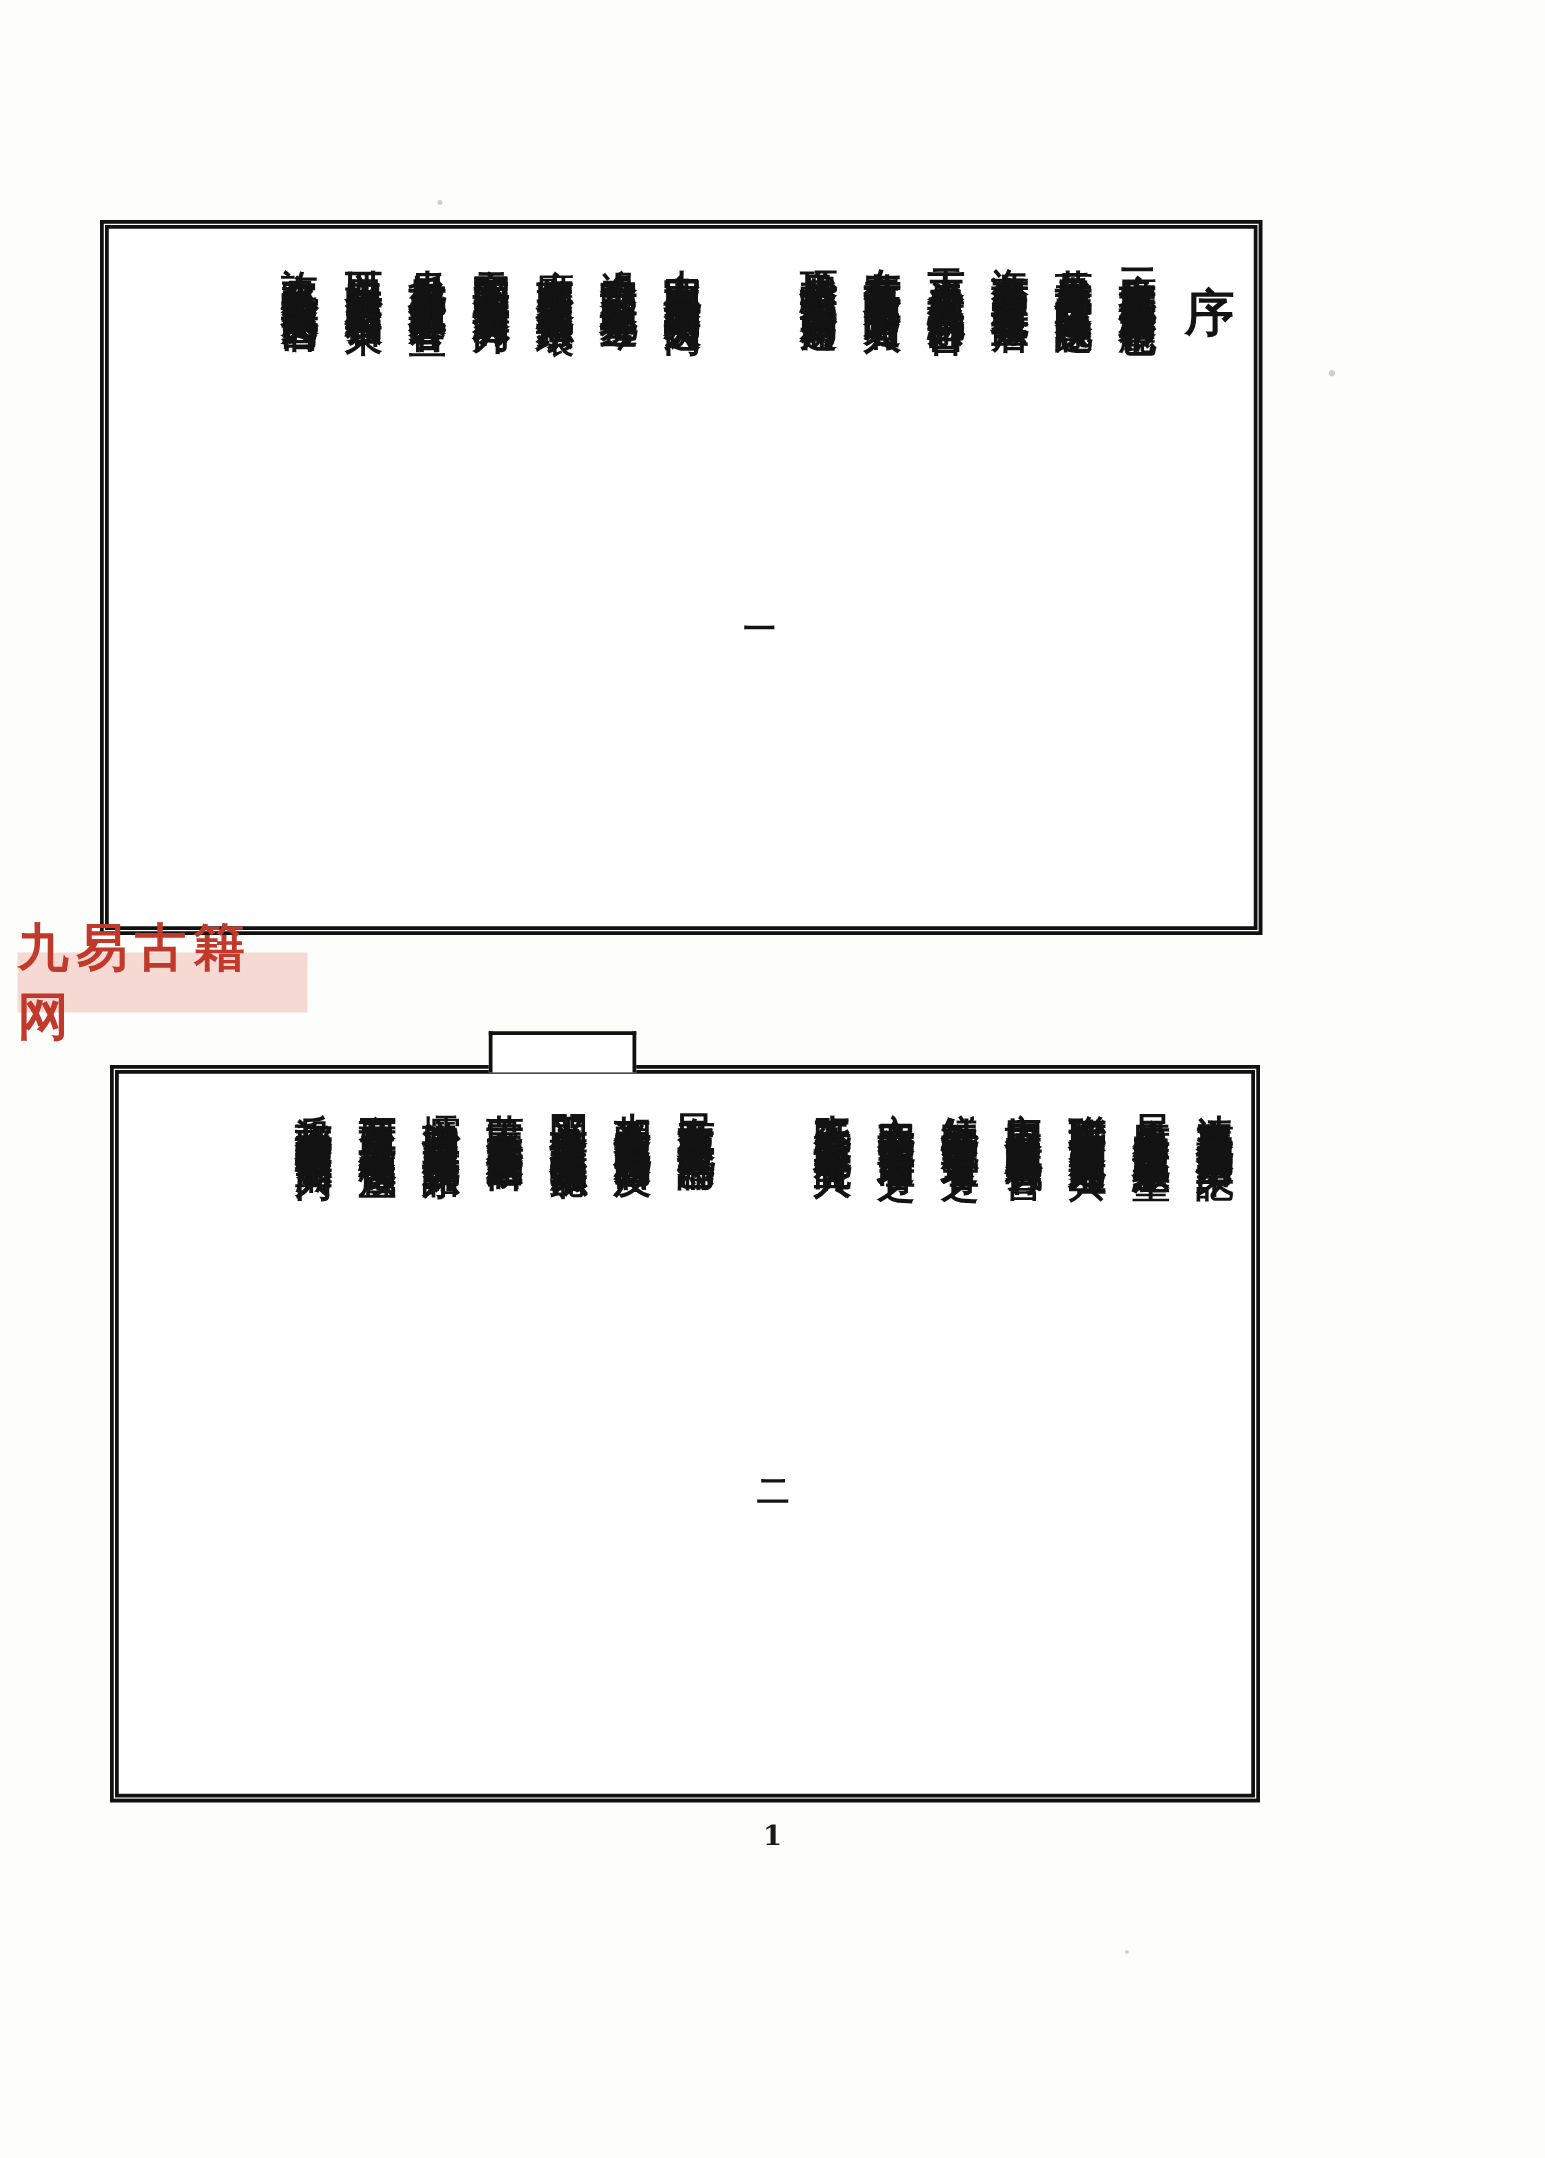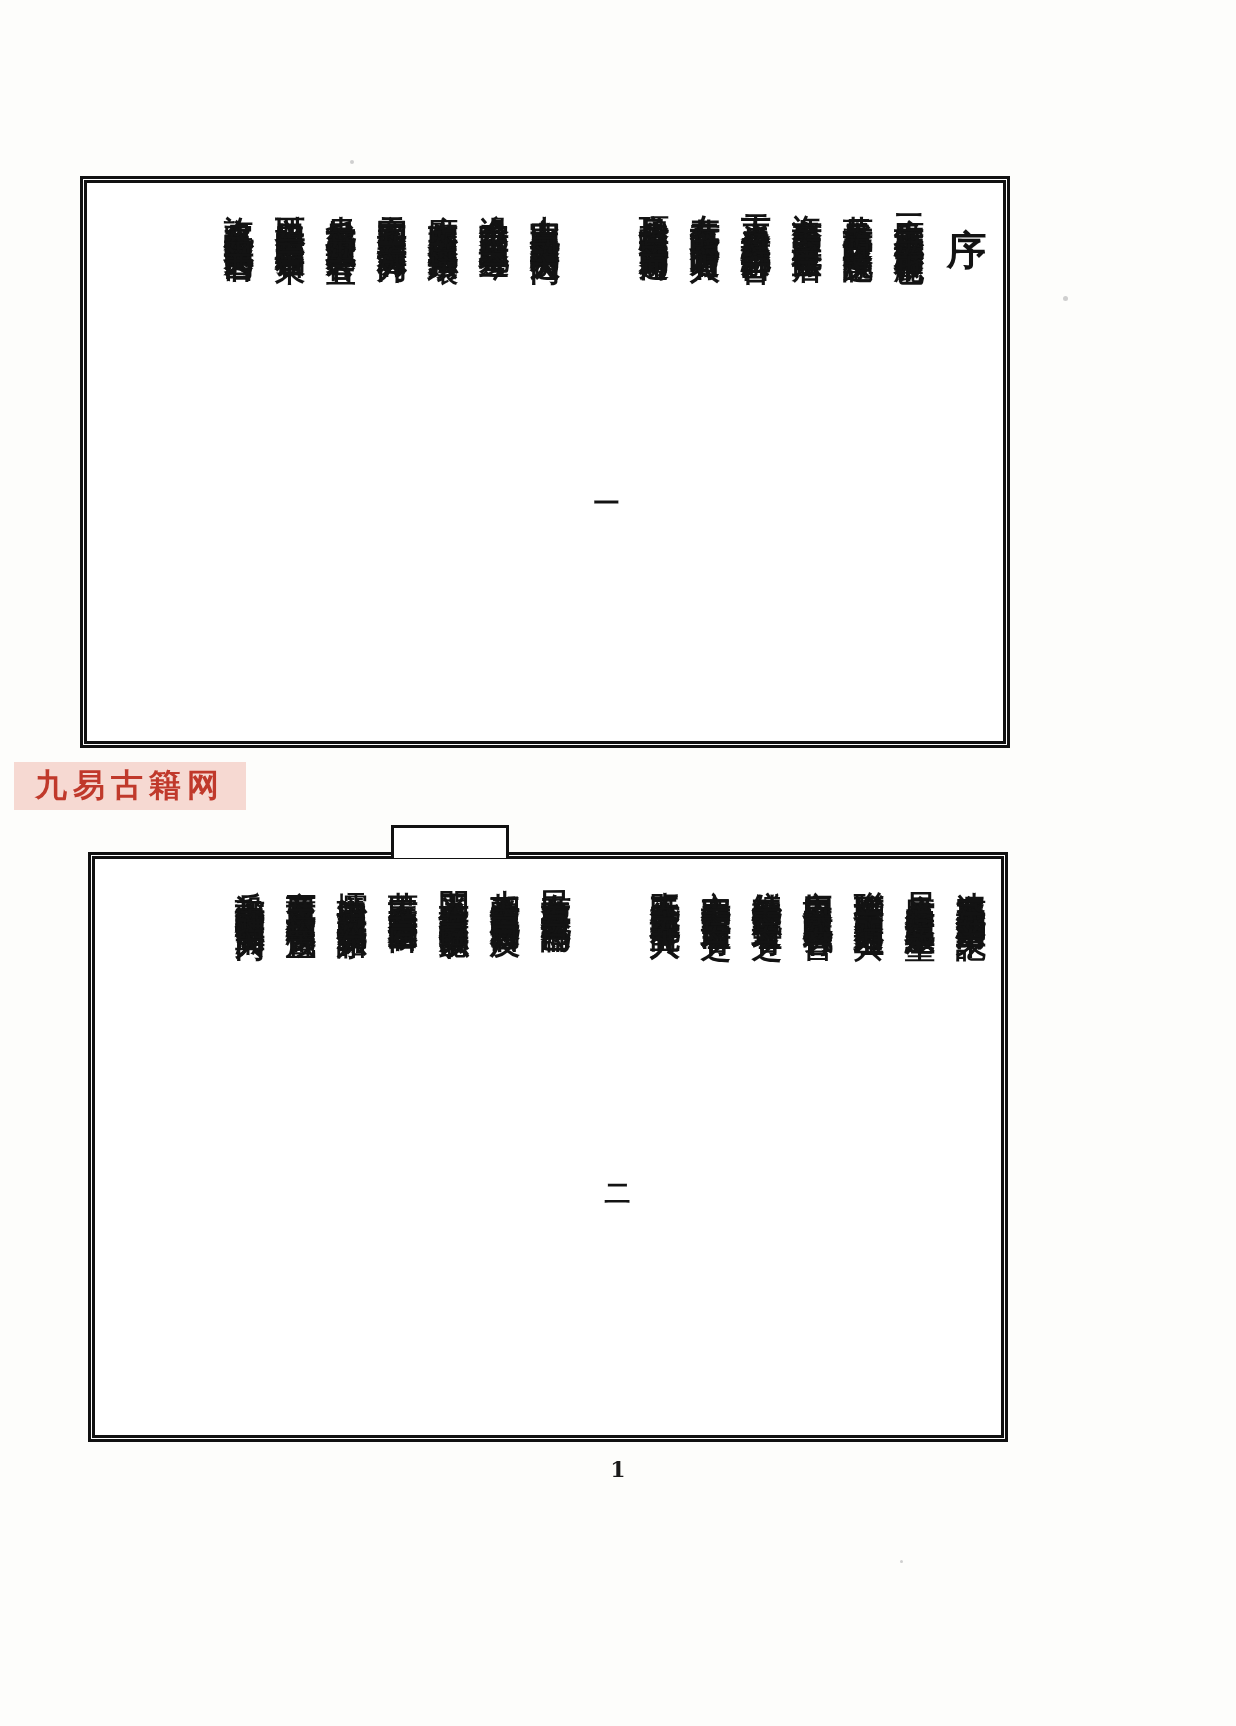--- a/index.html
+++ b/index.html
@@ -98,21 +98,21 @@
     position: absolute;
     left: 14px;
     top: 762px;
     width: 232px;
     height: 48px;
     background: #f6d9d2;
     display: flex;
     align-items: center;
     justify-content: center;
     letter-spacing: 6px;
-    font-size: 32px;
+    font-size: 41px;
     font-weight: 700;
     color: #c0392b;
     font-family: "DejaVu Serif", serif;
   }
 
   
   .folio {
     position: absolute;
     left: 0;
     right: 0;

